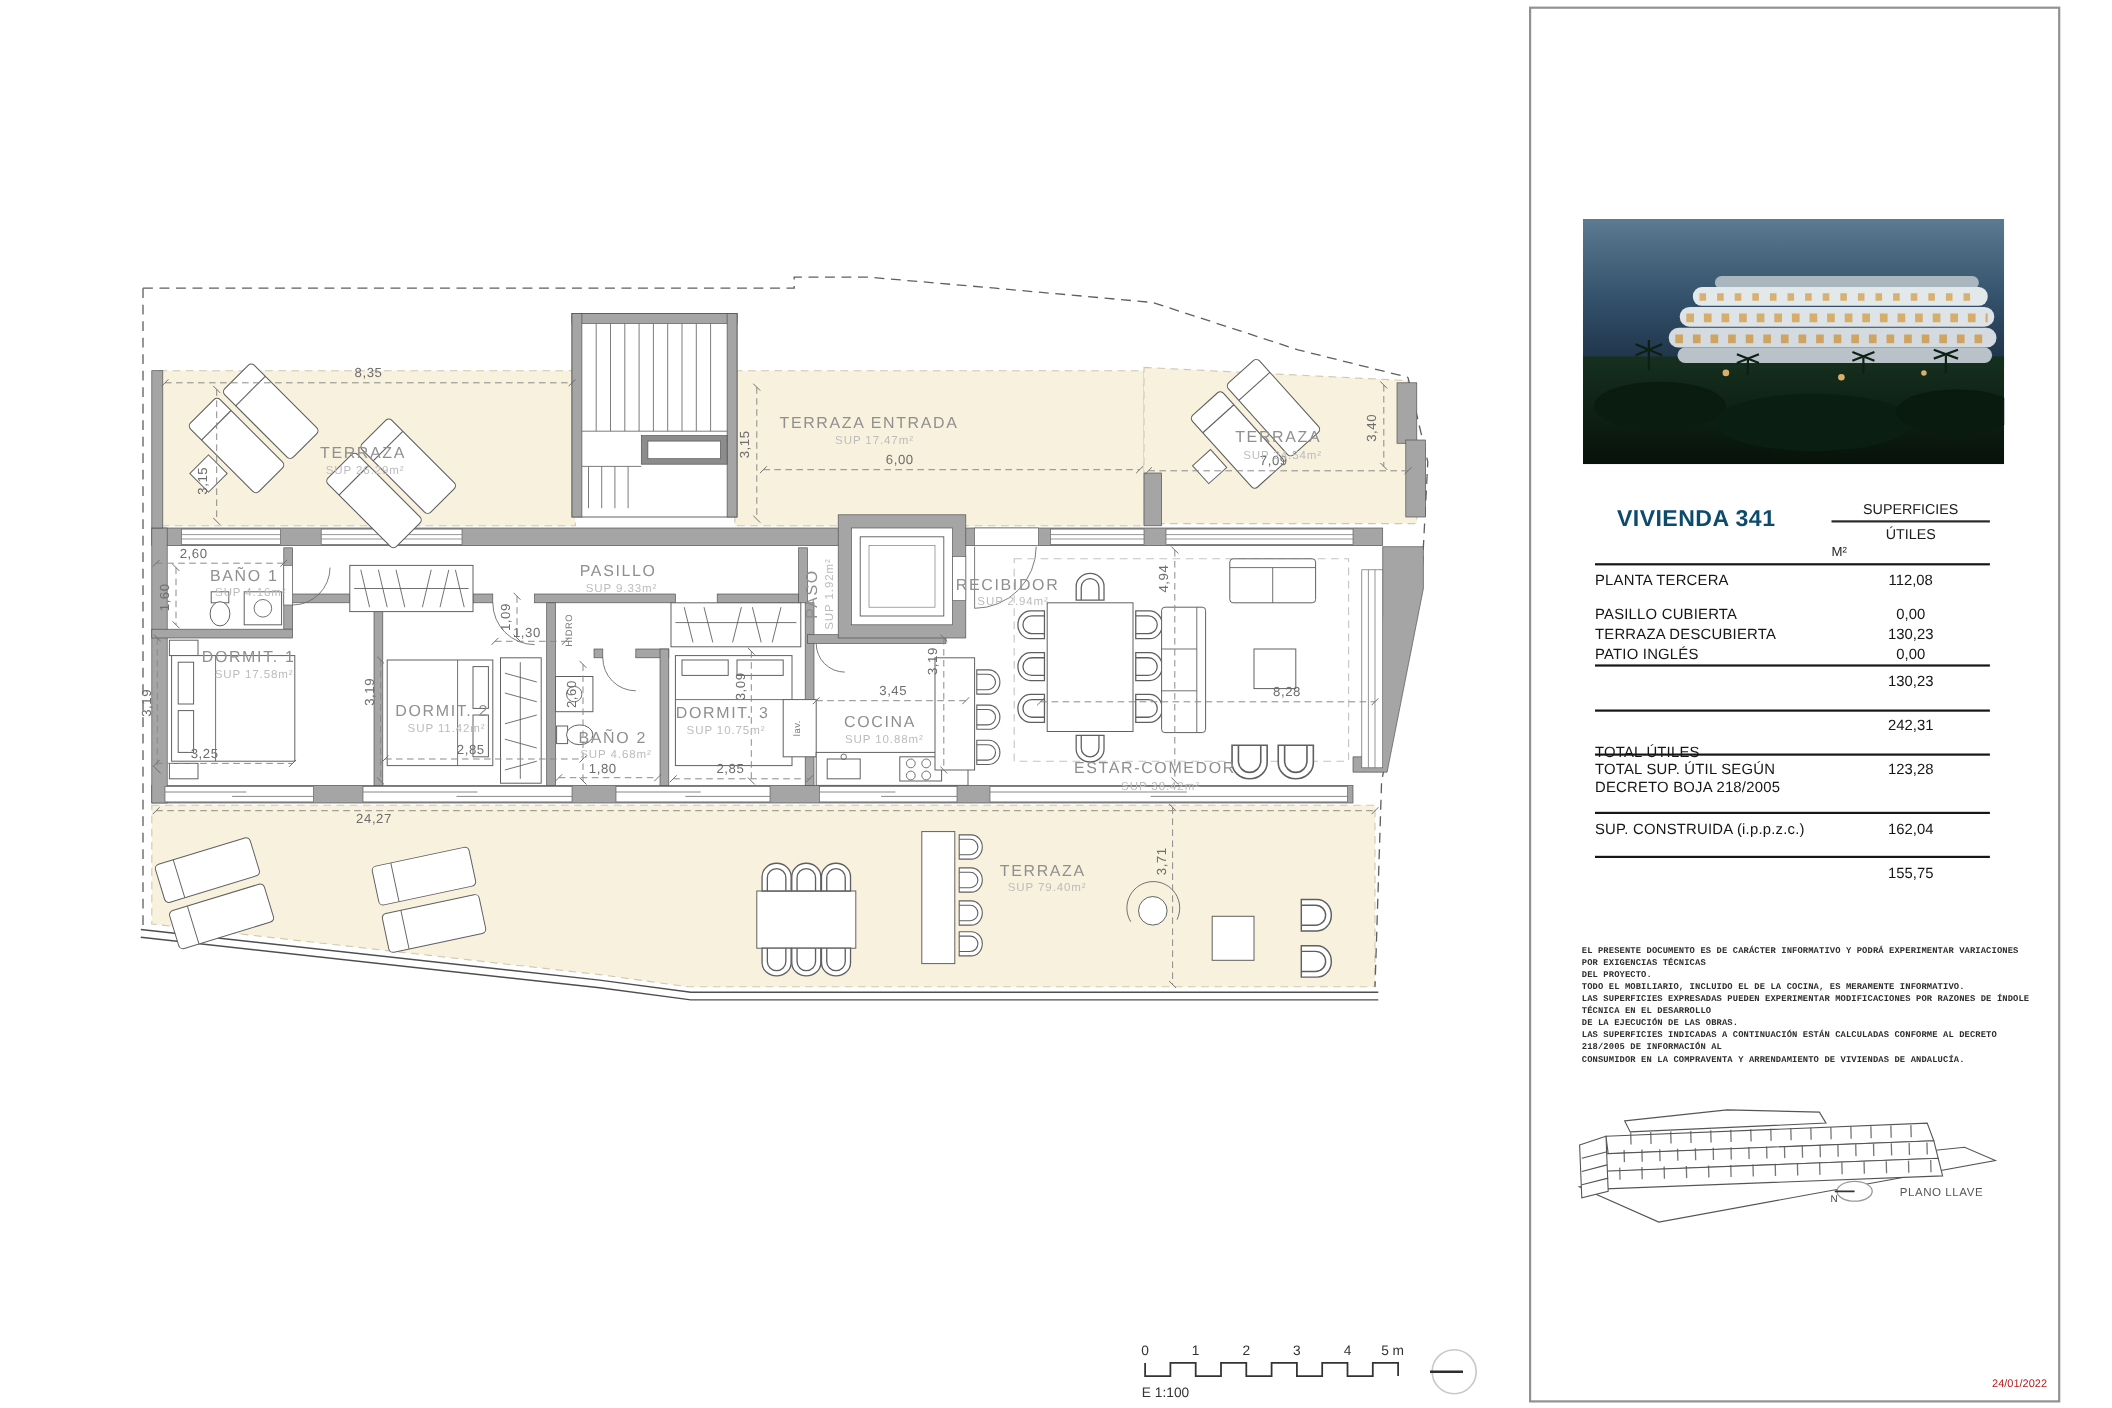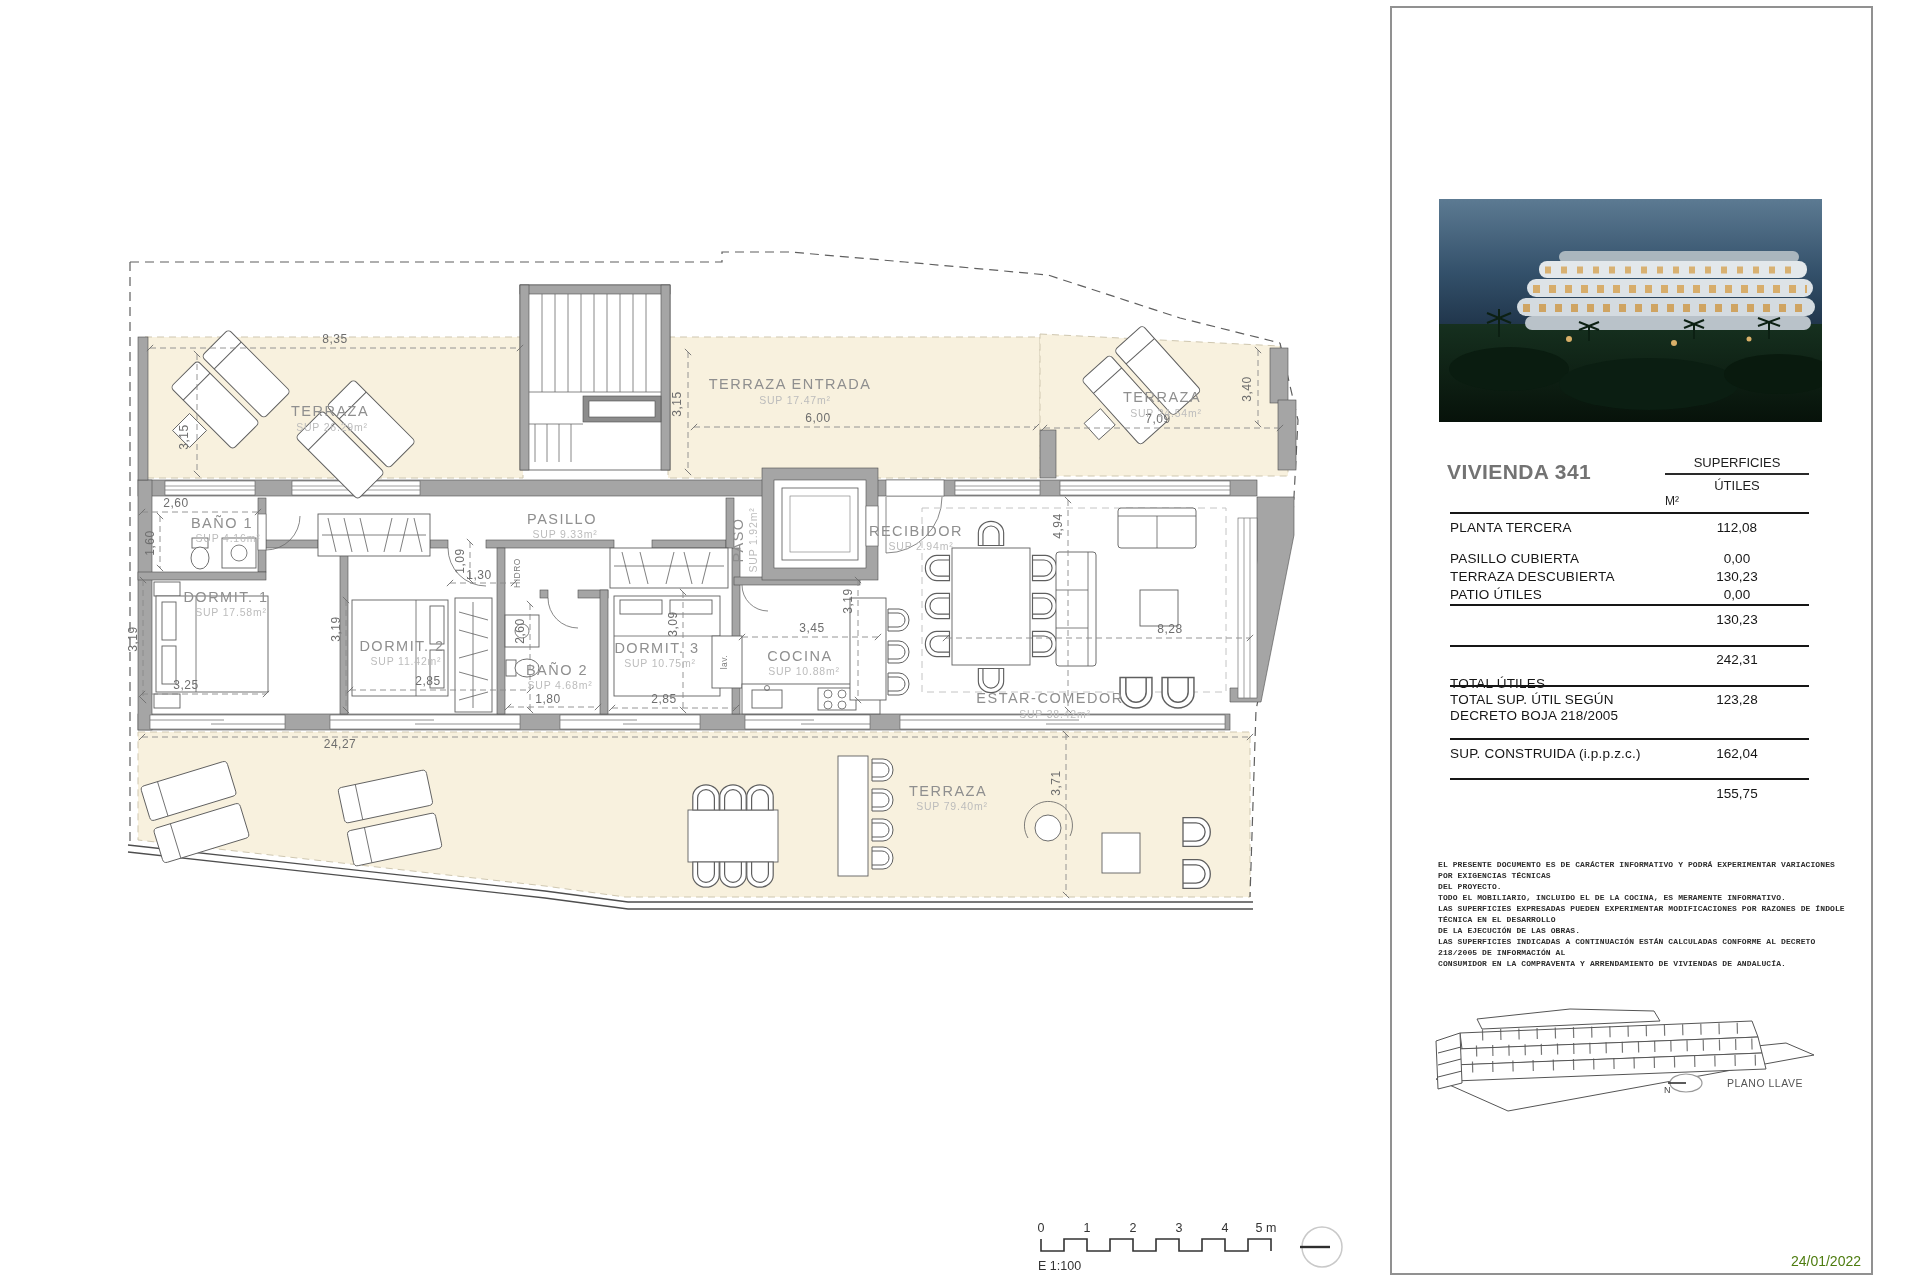--- a/index.html
+++ b/index.html
@@ -14,32 +14,32 @@
   .win{fill:#ffffff;stroke:#5c5c5c;stroke-width:.6;}
   .fur{fill:#ffffff;stroke:#5f5f5f;stroke-width:.9;}
   .furl{stroke:#5f5f5f;stroke-width:.8;fill:none;}
   .dimln{stroke:#8a8a8a;stroke-width:.9;stroke-dasharray:6 4;fill:none;}
   .arc{stroke:#6a6a6a;stroke-width:.8;fill:none;}
   .terr{fill:#f8f1de;stroke:#cfc7b0;stroke-width:1;stroke-dasharray:7 5;}
   .bound{stroke:#5f5f5f;stroke-width:1.2;fill:none;stroke-dasharray:9 6;}
   .solid{stroke:#4e4e4e;stroke-width:1.3;fill:none;}
   .panel{position:absolute;left:1390px;top:6px;width:483px;height:1269px;border:2px solid #919191;box-sizing:border-box;background:#fff;}
   .photo{position:absolute;left:47px;top:191px;width:383px;height:223px;}
-  .ptitle{position:absolute;left:55px;top:452px;width:190px;font-size:21px;font-weight:bold;color:#737373;letter-spacing:.4px;}
+  .ptitle{position:absolute;left:55px;top:452px;width:190px;text-align:center;font-size:21px;font-weight:bold;color:#0c4a6e;letter-spacing:.4px;}
   .hgroup{position:absolute;left:273px;top:447px;width:144px;text-align:center;font-size:13px;color:#1d1d1d;}
   .hline{position:absolute;left:273px;top:465px;width:144px;height:2px;background:#2a2a2a;}
   .hcol{position:absolute;left:273px;top:470px;width:144px;text-align:center;font-size:13px;color:#1d1d1d;}
   .hunit{position:absolute;left:273px;top:486px;width:144px;text-align:left;font-size:12px;color:#1d1d1d;}
   .rule{position:absolute;left:58px;width:359px;height:2px;background:#161616;}
   .lbl{position:absolute;left:58px;width:215px;font-size:13.5px;color:#161616;line-height:16px;letter-spacing:.2px;}
   .val{position:absolute;left:273px;width:144px;text-align:center;font-size:13.5px;color:#161616;}
   .disc{position:absolute;left:46px;top:851px;width:412px;font-family:Liberation Mono, monospace;}
   .disc div{font-size:8px;font-weight:bold;color:#2e2e2e;line-height:11px;letter-spacing:.1px;}
   .kplan{position:absolute;left:30px;top:995px;width:430px;height:205px;}
-  .pdate{position:absolute;right:10px;top:1245px;font-size:14px;color:#4d7c0f;}
+  .pdate{position:absolute;right:10px;top:1245px;font-size:10px;color:#b91c1c;}
 </style>
 </head>
 <body>
 
 <svg width="1920" height="1280" viewBox="0 0 1920 1280" style="position:absolute;left:0;top:0;">
   <defs>
     <marker id="mk" markerWidth="9" markerHeight="9" refX="4.5" refY="4.5" orient="auto">
       <line x1="1" y1="8" x2="8" y2="1" stroke="#6e6e6e" stroke-width="1"></line>
     </marker>
     <g id="chair">
@@ -480,21 +480,21 @@
   <div class="hcol">ÚTILES</div>
   <div class="hunit">M²</div>
 
   <div class="rule" style="top:504px"></div>
   <div class="lbl" style="top:512px">PLANTA TERCERA</div>
   <div class="val" style="top:512px">112,08</div>
   <div class="lbl" style="top:543px">PASILLO CUBIERTA</div>
   <div class="val" style="top:543px">0,00</div>
   <div class="lbl" style="top:561px">TERRAZA DESCUBIERTA</div>
   <div class="val" style="top:561px">130,23</div>
-  <div class="lbl" style="top:579px">PATIO ÚTILES</div>
+  <div class="lbl" style="top:579px">PATIO INGLÉS</div>
   <div class="val" style="top:579px">0,00</div>
   <div class="rule" style="top:596px"></div>
   <div class="val" style="top:604px">130,23</div>
   <div class="rule" style="top:637px"></div>
   <div class="lbl" style="top:668px">TOTAL ÚTILES</div>
   <div class="val" style="top:644px">242,31</div>
   <div class="rule" style="top:677px"></div>
   <div class="lbl" style="top:684px">TOTAL SUP. ÚTIL SEGÚN DECRETO BOJA 218/2005</div>
   <div class="val" style="top:684px">123,28</div>
   <div class="rule" style="top:730px"></div>

